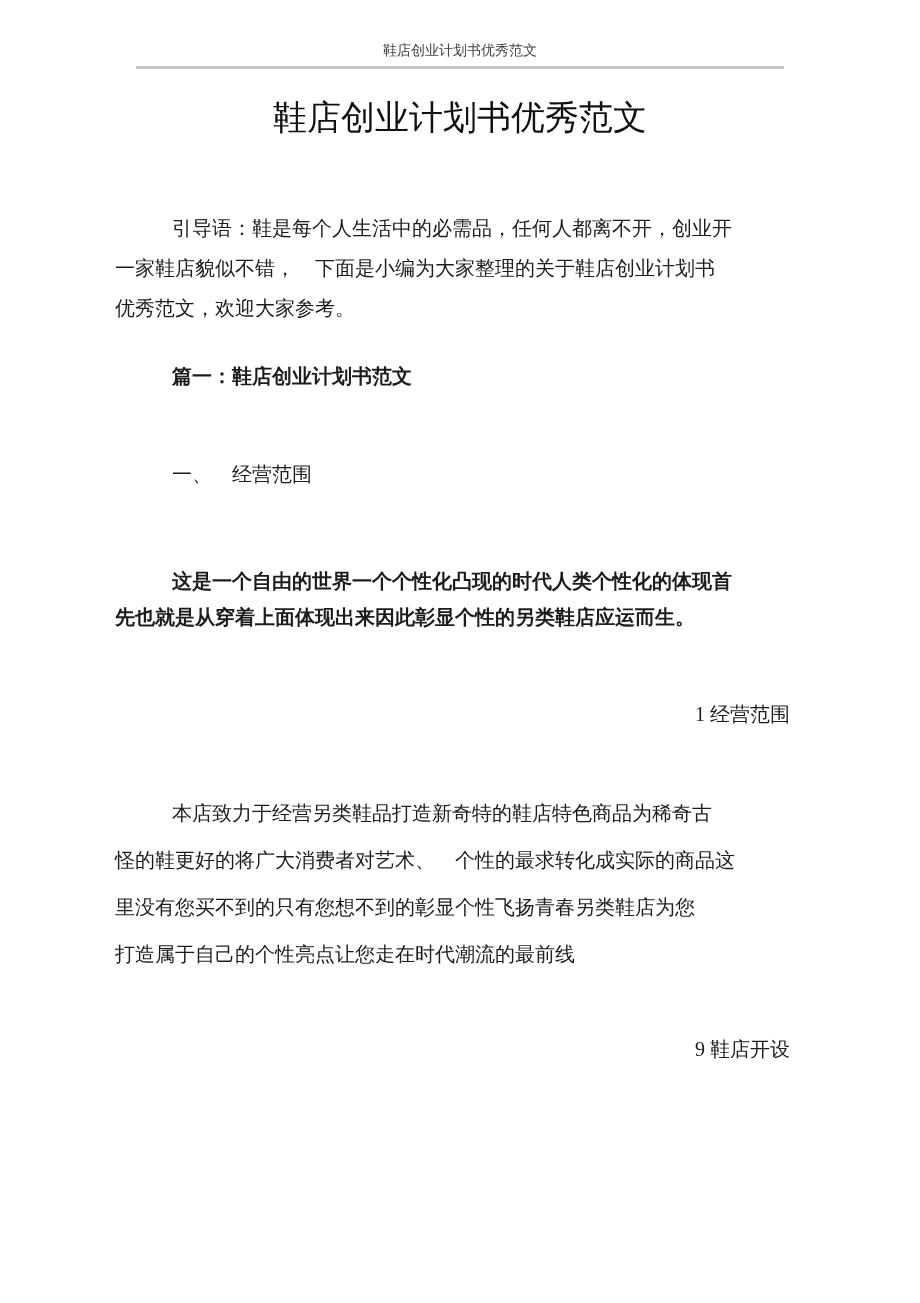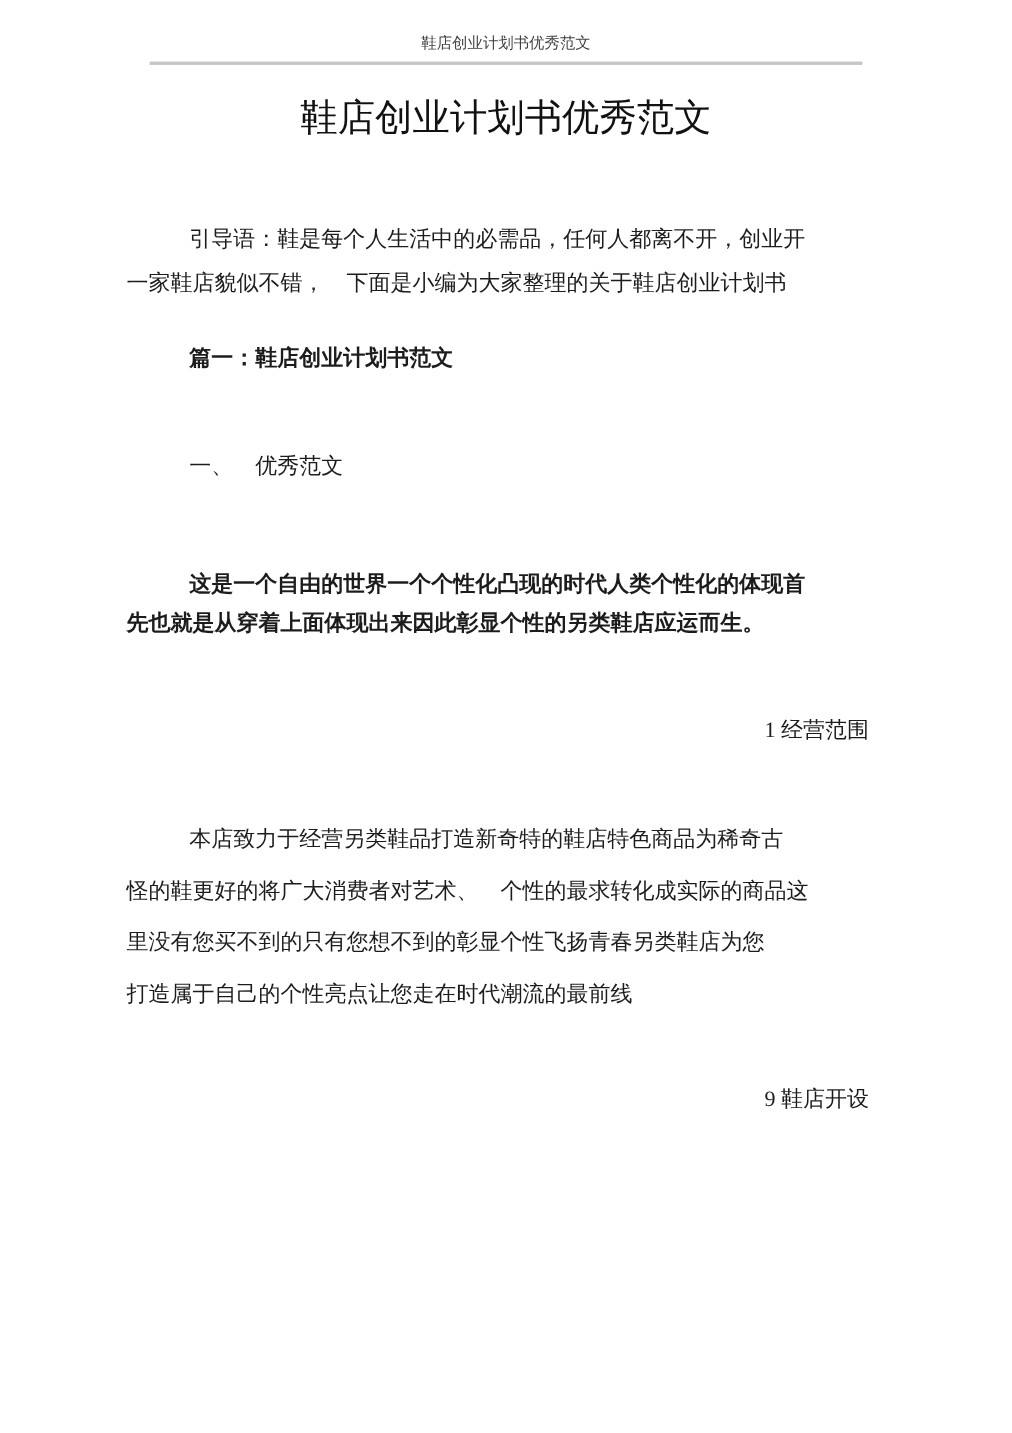--- a/index.html
+++ b/index.html
@@ -8,21 +8,21 @@
     background: #ffffff;
   }
   .page {
     position: relative;
     width: 920px;
     height: 1303px;
     margin: 0 auto;
     background: #ffffff;
     overflow: hidden;
     box-sizing: border-box;
-    padding-top: 28px;
+    padding-top: 38px;
     font-family: "Liberation Serif", "DejaVu Serif", serif;
     color: #1c1c1c;
   }
   .header-text {
     font-size: 14px;
     line-height: 26px;
     text-align: center;
     color: #3f3f3f;
     letter-spacing: 0px;
   }
@@ -67,25 +67,26 @@
   <div class="header-text">鞋店创业计划书优秀范文</div>
   <div class="header-rule"></div>
 
   <div class="doc-title">鞋店创业计划书优秀范文</div>
 
   <div class="body">
 
     <div class="p-intro">
       <span class="line indent">引导语：鞋是每个人生活中的必需品，任何人都离不开，创业开</span>
       <span class="line">一家鞋店貌似不错，　下面是小编为大家整理的关于鞋店创业计划书</span>
+      <span class="line">优秀范文，欢迎大家参考。</span>
     </div>
 
     <div class="h-section indent">篇一：鞋店创业计划书范文</div>
 
-    <div class="h-chapter indent">一、　优秀范文</div>
+    <div class="h-chapter indent">一、　经营范围</div>
 
     <div class="p-ch1">
       <span class="line indent">这是一个自由的世界一个个性化凸现的时代人类个性化的体现首</span>
       <span class="line">先也就是从穿着上面体现出来因此彰显个性的另类鞋店应运而生。</span>
     </div>
 
     <div class="h-sub1 indent-num">1 经营范围</div>
 
     <div class="p-sub1">
       <span class="line indent">本店致力于经营另类鞋品打造新奇特的鞋店特色商品为稀奇古</span>

